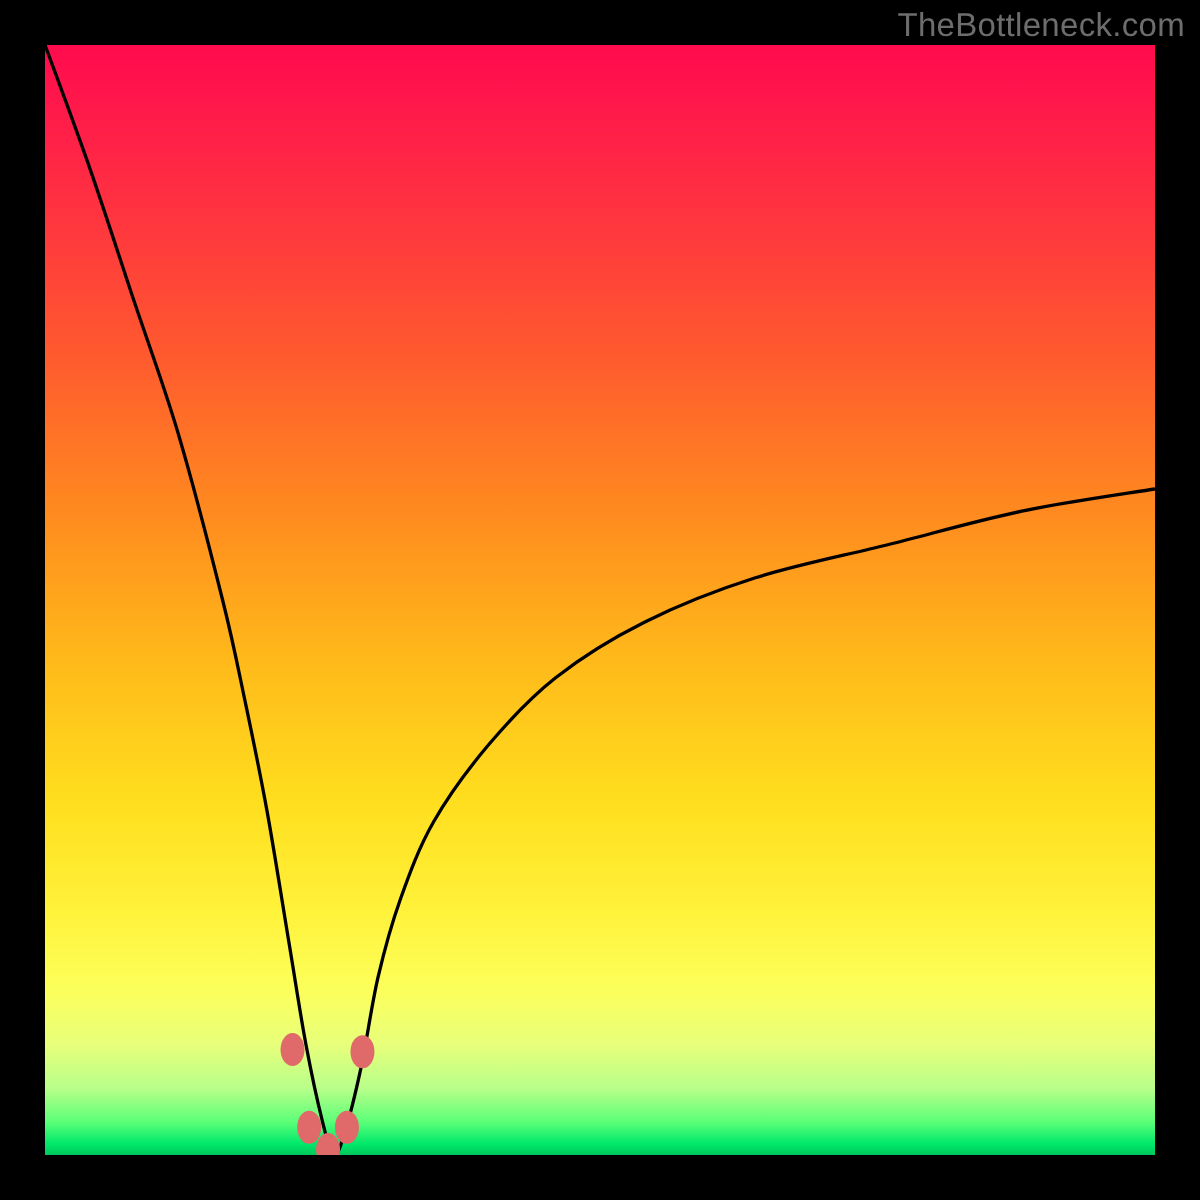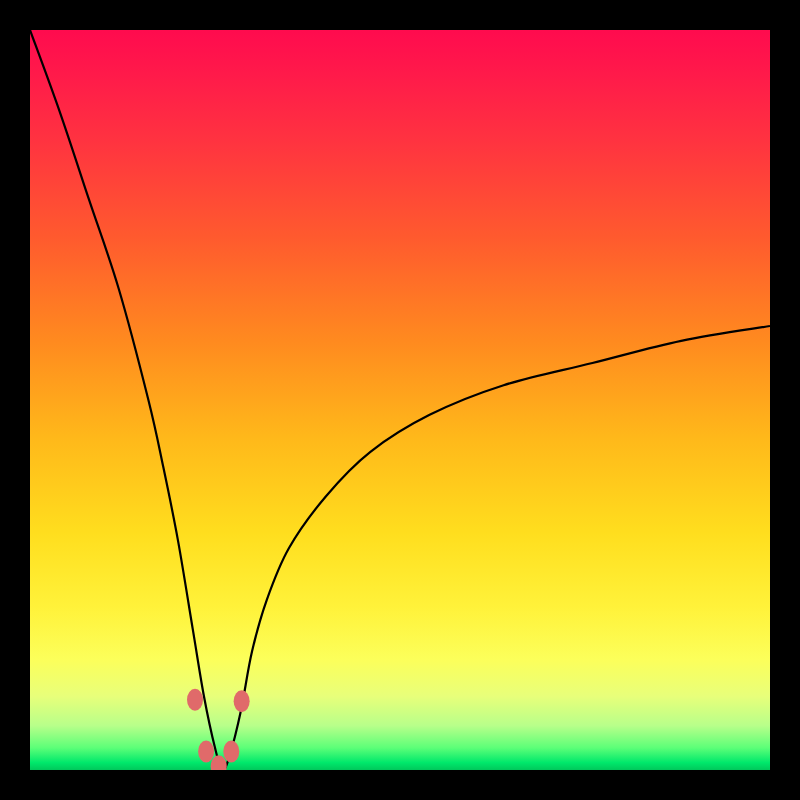--- a/index.html
+++ b/index.html
@@ -66,20 +66,21 @@
   }
   .point {
     fill: #e06a6a;
     stroke: none;
   }
 </style>
 </head>
 <body>
 
 <div class="frame">
+  <div class="watermark">TheBottleneck.com</div>
 
   <div class="plot">
     <div class="gradient-bg"></div>
 
     <svg class="curve" viewBox="0 0 740 740" preserveAspectRatio="none">
       <path fill="none" stroke="#000" stroke-width="2.2" d="M 0,0 C 4.933333333333334,13.566666666666663 19.733333333333334,53.03333333333332 29.6,81.39999999999998 C 39.46666666666667,109.76666666666664 49.333333333333336,140.59999999999994 59.2,170.19999999999993 C 69.06666666666666,199.79999999999993 78.93333333333334,225.7 88.8,259 C 98.66666666666666,292.3 111,340.4 118.4,370 C 125.80000000000001,399.6 128.26666666666665,413.1666666666667 133.2,436.6 C 138.13333333333333,460.03333333333336 143.06666666666666,483.4666666666667 148,510.6 C 152.93333333333334,537.7333333333333 158.48333333333335,573.5 162.8,599.4 C 167.11666666666667,625.3 170.2,646.2666666666667 173.89999999999998,666 C 177.59999999999997,685.7333333333333 181.91666666666666,705.4666666666666 185,717.8 C 188.08333333333334,730.1333333333333 189.93333333333334,738.7666666666667 192.4,740 C 194.86666666666667,741.2333333333333 196.7166666666667,735.0666666666667 199.8,725.2 C 202.88333333333333,715.3333333333334 207.2,698.0666666666666 210.89999999999998,680.8 C 214.59999999999997,663.5333333333333 217.68333333333334,640.1 222,621.6 C 226.31666666666666,603.1 230.63333333333335,587.0666666666666 236.8,569.8 C 242.96666666666667,552.5333333333333 249.13333333333333,535.2666666666667 259,518 C 268.8666666666667,500.73333333333335 282.43333333333334,482.23333333333335 296,466.2 C 309.56666666666666,450.16666666666663 323.1333333333334,435.3666666666667 340.40000000000003,421.8 C 357.6666666666667,408.23333333333335 377.40000000000003,395.90000000000003 399.6,384.8 C 421.8,373.7 446.4666666666667,363.8333333333333 473.6,355.2 C 500.73333333333335,346.56666666666666 532.8,340.3999999999999 562.4,332.99999999999994 C 592,325.59999999999997 621.6,316.9666666666667 651.2,310.8 C 680.8000000000001,304.6333333333333 725.2,298.4666666666667 740,296"></path>
       <g>
           <ellipse cx="165.02" cy="669.7" rx="8" ry="11" class="point"></ellipse>
           <ellipse cx="176.12" cy="721.5" rx="8" ry="11" class="point"></ellipse>
           <ellipse cx="188.70000000000002" cy="736.3" rx="8" ry="11" class="point"></ellipse>

